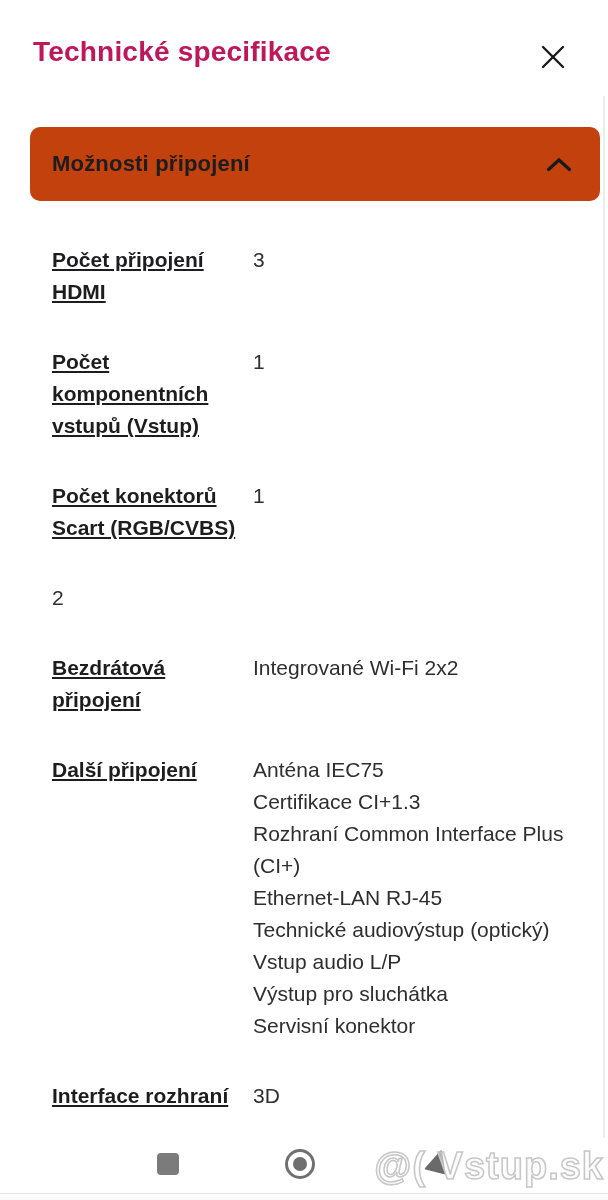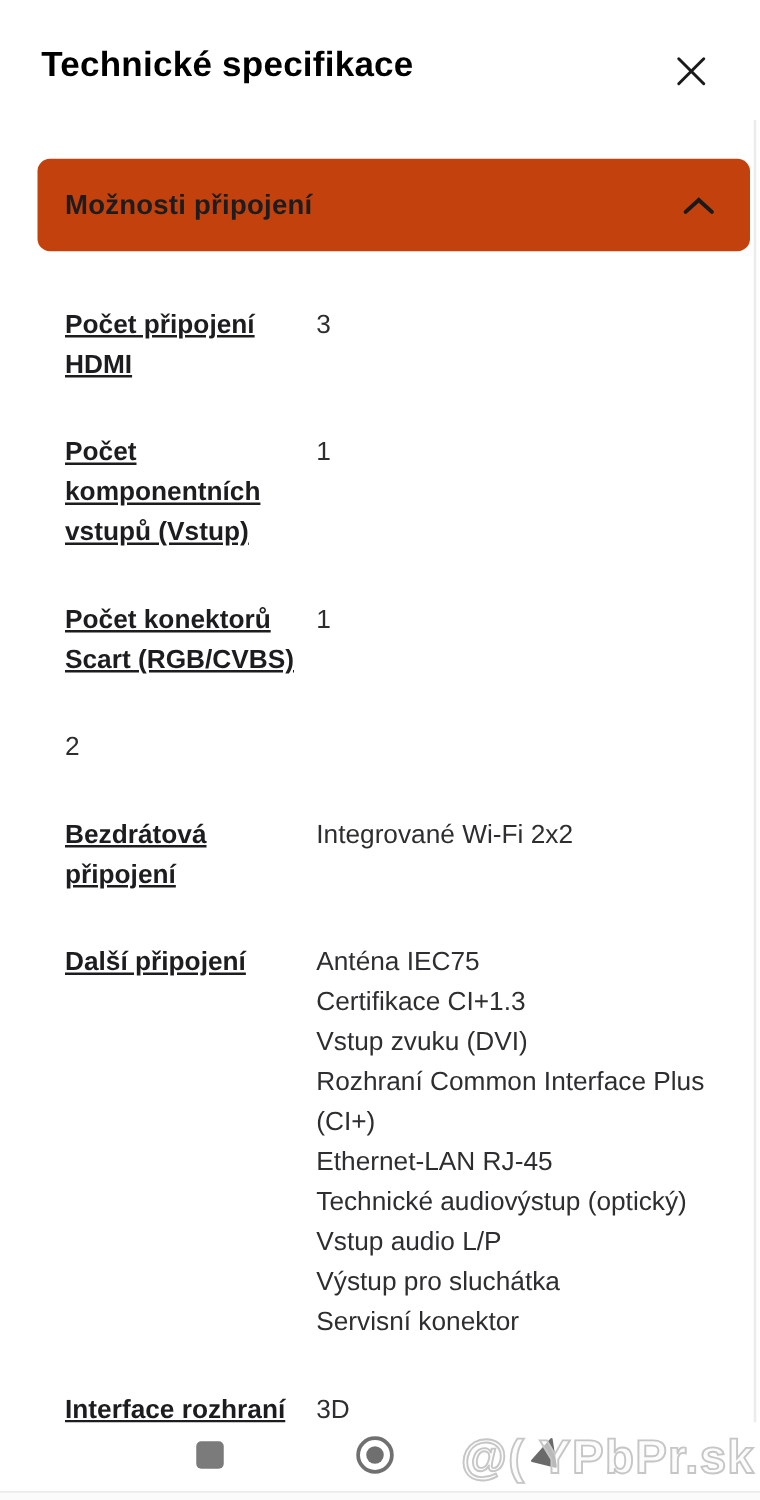--- a/index.html
+++ b/index.html
@@ -18,21 +18,21 @@
     display:flex;
     align-items:flex-start;
     justify-content:space-between;
     padding:34px 36px 0 33px;
   }
   .header-title {
     font-size:28px;
     font-weight:bold;
     line-height:36px;
     letter-spacing:0.2px;
-    color:#000000;
+    color:#be185d;
   }
   .close-btn {
     background:none; border:none; cursor:pointer;
     padding:4px; margin-top:4px;
     line-height:0;
   }
 
   
   .section-bar {
     margin:51px 8px 0 30px;
@@ -201,21 +201,20 @@
     <div class="spec-values">
         <div>Integrované Wi-Fi 2x2</div>
       </div>
   </div>
 
   <div class="spec-row">
     <div class="spec-label">Další připojení</div>
     <div class="spec-values">
         <div>Anténa IEC75</div>
         <div>Certifikace CI+1.3</div>
-        <div>Vstup zvuku (DVI)</div>
         <div>Rozhraní Common Interface Plus (CI+)</div>
         <div>Ethernet-LAN RJ-45</div>
         <div>Technické audiovýstup (optický)</div>
         <div>Vstup audio L/P</div>
         <div>Výstup pro sluchátka</div>
         <div>Servisní konektor</div>
       </div>
   </div>
 
   <div class="spec-row">
@@ -240,13 +239,13 @@
   <button class="nav-btn" aria-label="back">
     <span>
       <svg width="30" height="30" viewBox="0 0 30 30" style="transform:rotate(-14deg)">
         <polygon points="23,4 21,26 4,17" fill="#6a6a6a" stroke="#6a6a6a" stroke-width="2" stroke-linejoin="round"></polygon>
       </svg>
     </span>
   </button>
 </div>
 <div class="bottom-strip"></div>
 
-<div class="watermark">@( YPbPr.sk</div>
+<div class="watermark">@( Vstup.sk</div>
 
 </body></html>

